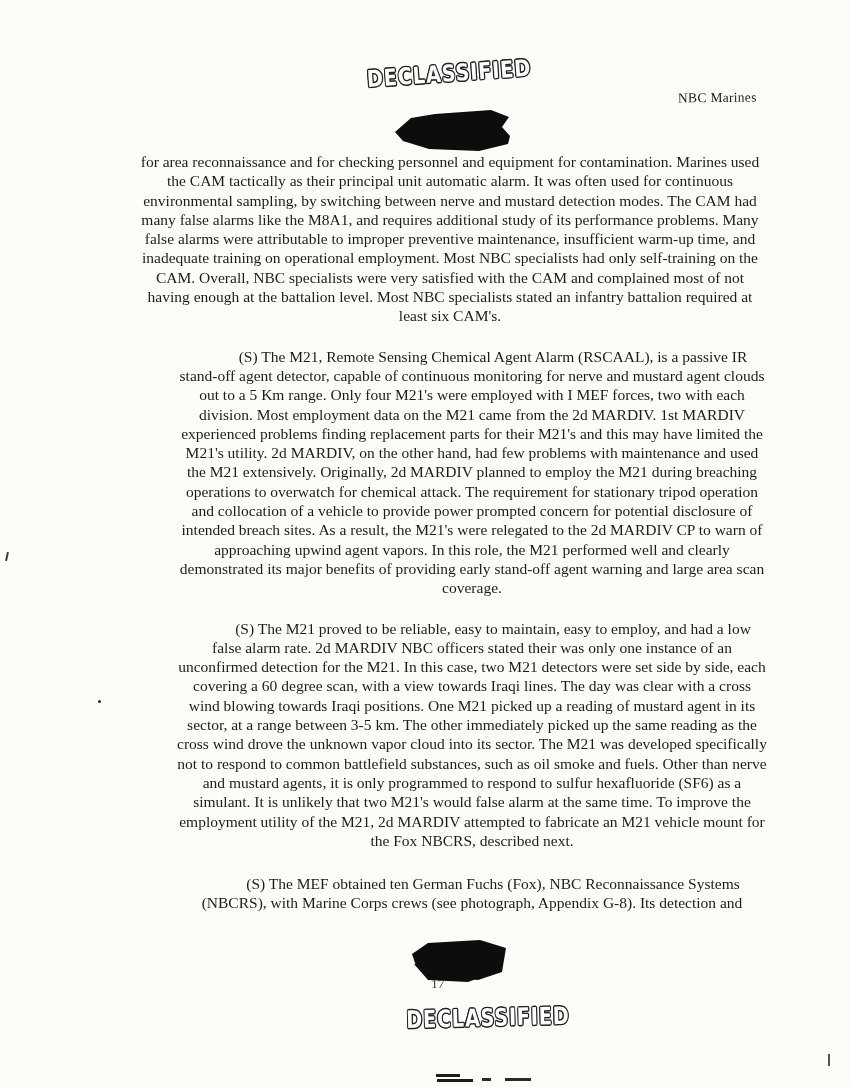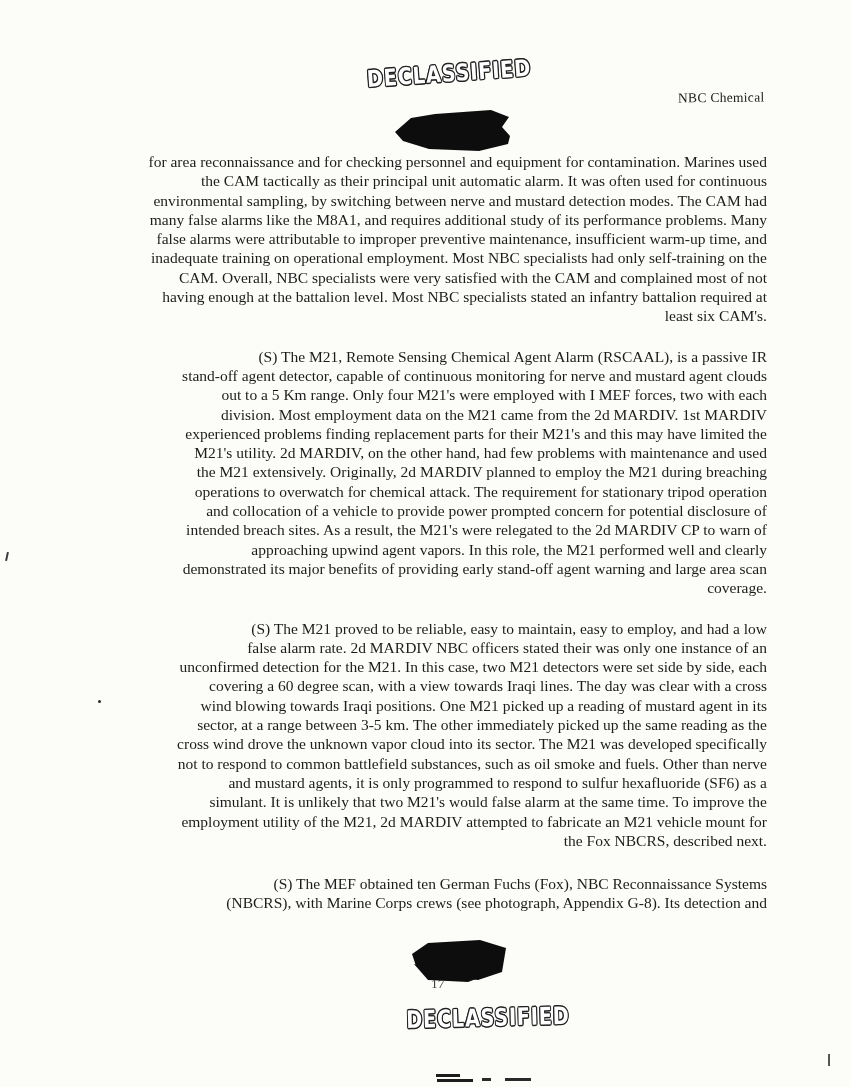--- a/index.html
+++ b/index.html
@@ -40,21 +40,21 @@
   .redaction svg { display: block; }
 
   .page-number {
     position: absolute; left: 431px; top: 976px;
     font-size: 13.5px; z-index: 3; color: #404040;
   }
 
   .text-block {
     position: absolute; left: 133px; top: 152px; width: 634px;
     font-size: 15.5px; line-height: 19.3px;
-    text-align: right;
+    text-align: center;
   }
   .text-block p { margin: 0 0 21px 0; }
   .text-block p.indent { text-indent: 42px; margin-left: 44px; }
   .text-block p.gap-before { margin-top: 24px; }
 
   
   .artifact { position: absolute; background: #3a3a3a; }
   .art-left-tick  { left: 6px;  top: 552px; width: 2px;  height: 9px; transform: rotate(12deg); }
   .art-stray-dot  { left: 98px; top: 700px; width: 3px;  height: 3px; border-radius: 50%; background:#2a2a2a; }
   .art-dash-1 { left: 436px; top: 1074px; width: 24px; height: 3px;  background:#1d1d1d; }
@@ -63,21 +63,21 @@
   .art-dash-4 { left: 505px; top: 1078px; width: 26px; height: 2.5px; background:#2a2a2a; }
   .art-right-tick { left: 828px; top: 1054px; width: 1.5px; height: 12px; background:#555; }
 </style>
 </head>
 <body>
 
 <div class="page">
 
   <div class="stamp stamp-top">DECLASSIFIED</div>
 
-  <div class="header-note">NBC Chemical</div>
+  <div class="header-note">NBC Marines</div>
 
   <div class="redaction" style="left:395px; top:108px;">
     <svg width="118" height="46" viewBox="0 0 118 46" aria-hidden="true">
       <polygon points="0,24 16,10 40,6 96,2 114,9 107,19 115,28 113,36 84,43 34,41 8,33" fill="#0d0d0d"></polygon>
       <polygon points="20,14 90,8 100,16 92,24 30,26" fill="#0d0d0d"></polygon>
     </svg>
   </div>
 
   <div class="text-block">
     <p>for area reconnaissance and for checking personnel and equipment for contamination. Marines used the CAM tactically as their principal unit automatic alarm. It was often used for continuous environmental sampling, by switching between nerve and mustard detection modes. The CAM had many false alarms like the M8A1, and requires additional study of its performance problems. Many false alarms were attributable to improper preventive maintenance, insufficient warm-up time, and inadequate training on operational employment. Most NBC specialists had only self-training on the CAM. Overall, NBC specialists were very satisfied with the CAM and complained most of not having enough at the battalion level. Most NBC specialists stated an infantry battalion required at least six CAM's.</p>

